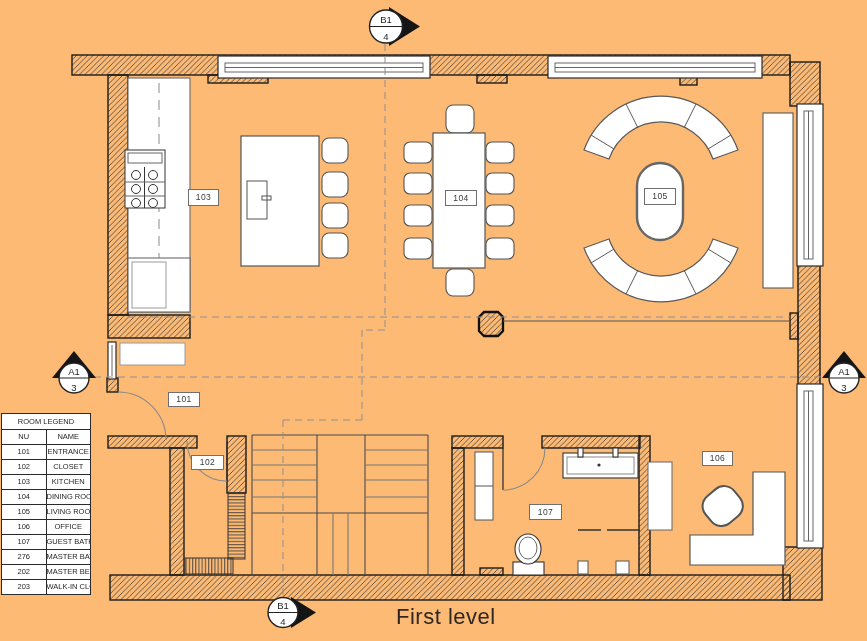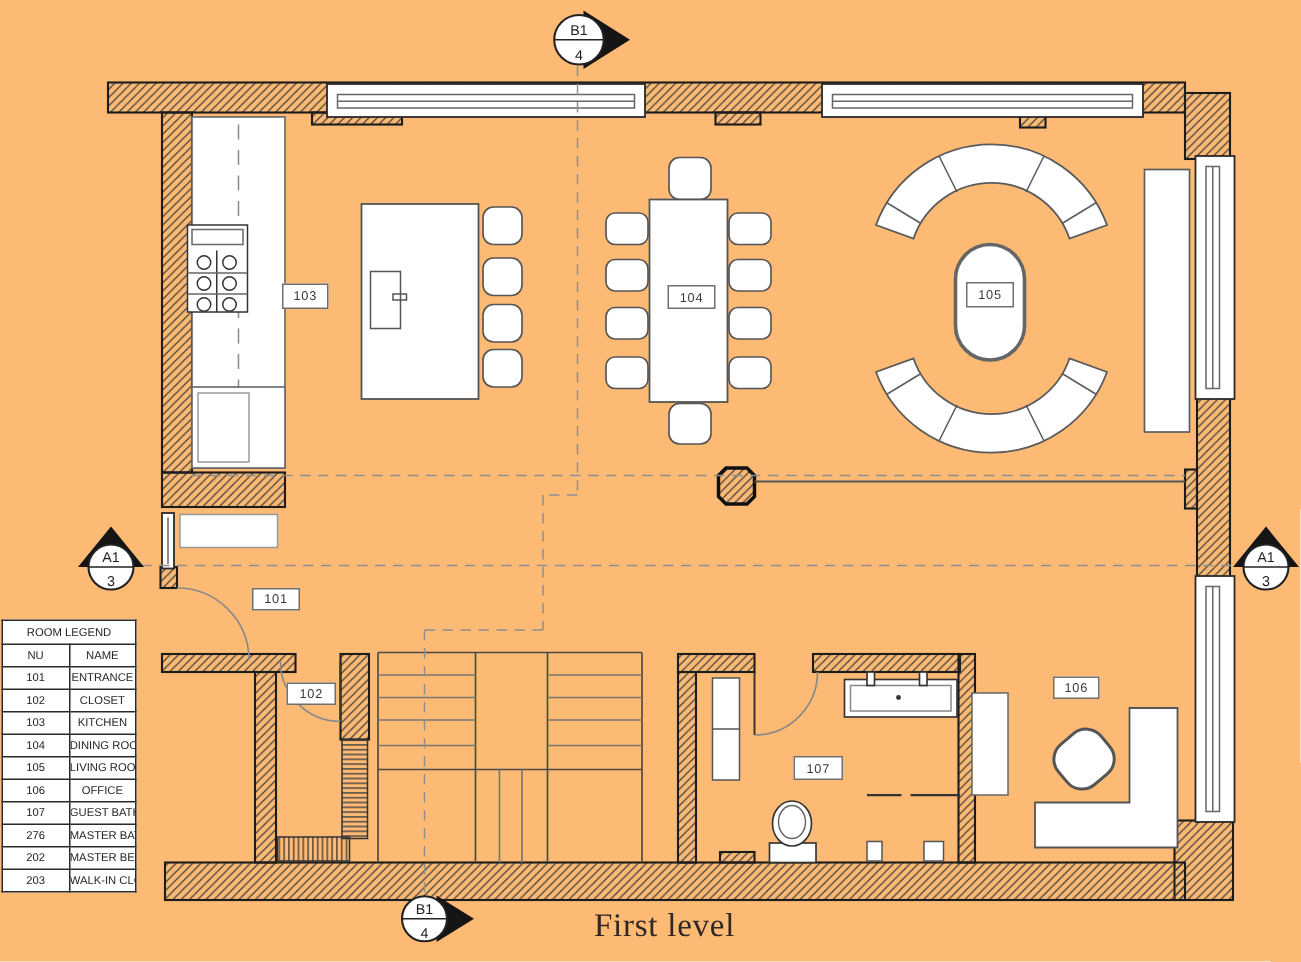--- a/index.html
+++ b/index.html
@@ -11,21 +11,21 @@
           color:#3a3a3a;font-size:8.5px;line-height:1;display:flex;align-items:center;
           justify-content:center;letter-spacing:0.5px;}
   
   .legend{position:absolute;left:1px;top:413px;width:90px;border-collapse:collapse;
           table-layout:fixed;background:#fff;}
   .legend td{border:1px solid #2a2a2a;font-size:7.5px;line-height:1;color:#1f1f1f;
              text-align:center;padding:0;height:14px;overflow:hidden;white-space:nowrap;}
   .legend tr.hdr td{height:15px;}
   .legend .c-nu{width:27px;margin-top:48px;}
   
-  .title{position:absolute;left:396px;top:604px;font-family:Liberation Serif, serif;
+  .title{position:absolute;left:396px;top:604px;font-family:Liberation Sans, sans-serif;
          font-size:22px;color:#2f2723;letter-spacing:0.5px;}
   svg text{font-family:"Liberation Sans",sans-serif;font-size:9.5px;fill:#1f1f1f;
            text-anchor:middle;}
 </style>
 </head>
 <body>
 
 <div class="canvas">
 
 <svg class="plan-svg" width="867" height="641" viewBox="0 0 867 641">

